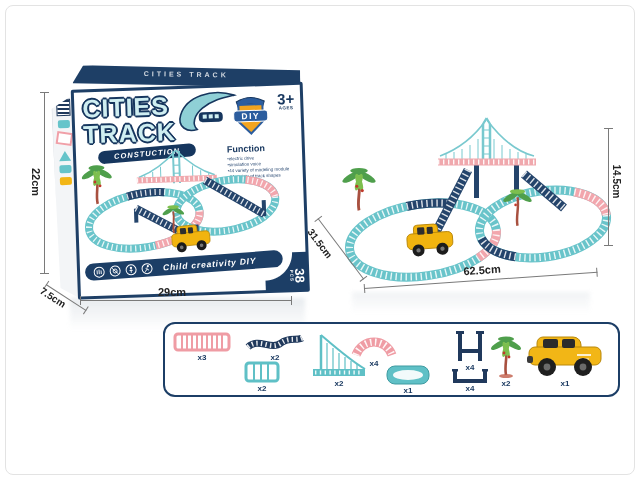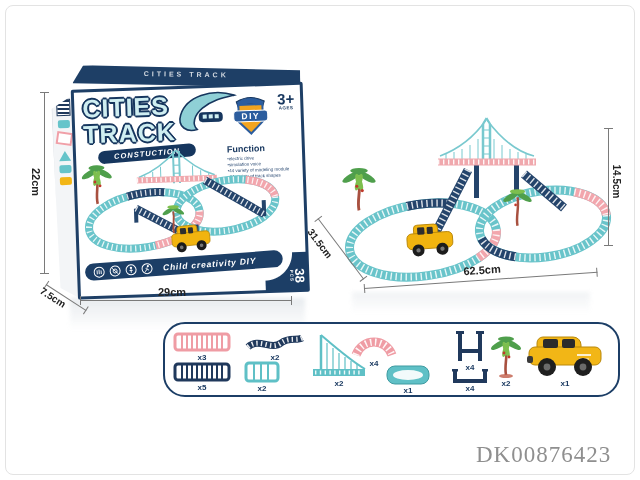--- a/index.html
+++ b/index.html
@@ -71,21 +71,21 @@
          background:radial-gradient(circle at 0% 0%,rgba(0,0,0,0) 27px,#1c3e66 28px);}
   .wedge .pcs{position:absolute;right:3px;bottom:6px;transform:rotate(90deg);text-align:center;color:#fff;line-height:1;}
   .wedge .pcs .n{font-size:13px;font-weight:900;display:block;}
   .wedge .pcs .u{font-size:4.5px;font-weight:bold;letter-spacing:1px;display:block;}
 
   
   .track-scene{position:absolute;left:328px;top:112px;}
 
   
   .parts-strip{position:absolute;left:163px;top:322px;width:457px;height:75px;box-sizing:border-box;
-               background:#fff;border:2px solid #1c3e66;border-radius:22px;}
+               background:#fff;border:2px solid #1c3e66;border-radius:12px;}
   .part{position:absolute;display:flex;flex-direction:column;align-items:center;gap:1px;}
   .part .qty{font-size:8px;font-weight:bold;color:#16365e;line-height:1;}
 
   .watermark{position:absolute;left:476px;top:442px;font-family:"Liberation Serif",serif;
              font-size:23px;color:#8f8f8f;letter-spacing:1px;}
 </style>
 </head>
 <body>
 
 <div class="scene">
@@ -336,27 +336,20 @@
     </div>
 
     <div class="part" style="left:80px;top:9px;">
       <svg width="60" height="20" viewBox="0 0 60 20">
         <path d="M3,14 C14,4 26,18 36,10 C44,4 52,8 57,5" stroke="#20395c" stroke-width="7" fill="none"></path>
         <path d="M3,14 C14,4 26,18 36,10 C44,4 52,8 57,5" stroke="#ffffff" stroke-width="5" stroke-dasharray="1.4 3.2" opacity=".9" fill="none"></path>
       </svg>
       <span class="qty">x2</span>
     </div>
 
-    <div class="part" style="left:8px;top:37px;">
-      <svg width="58" height="22" viewBox="0 0 58 22">
-        <rect x="2" y="3" width="54" height="16" rx="3" fill="none" stroke="#20395c" stroke-width="3"></rect>
-        <path d="M9,4 V18 M14,4 V18 M19,4 V18 M24,4 V18 M29,4 V18 M34,4 V18 M39,4 V18 M44,4 V18 M49,4 V18" stroke="#20395c" stroke-width="2"></path>
-      </svg>
-      <span class="qty">x5</span>
-    </div>
 
     <div class="part" style="left:79px;top:36px;">
       <svg width="36" height="24" viewBox="0 0 36 24">
         <rect x="2" y="3" width="32" height="18" rx="3" fill="none" stroke="#5fc0c6" stroke-width="3"></rect>
         <path d="M10,4 V20 M17,4 V20 M24,4 V20" stroke="#5fc0c6" stroke-width="2"></path>
       </svg>
       <span class="qty">x2</span>
     </div>
 
     <div class="part" style="left:146px;top:7px;">
@@ -440,14 +433,13 @@
         <circle cx="22" cy="38" r="9" fill="#1f1f1f"></circle>
           <circle cx="22" cy="38" r="3.4" fill="#6b6b6b"></circle>
         <circle cx="58" cy="38" r="9" fill="#1f1f1f"></circle>
           <circle cx="58" cy="38" r="3.4" fill="#6b6b6b"></circle>
       </svg>
       <span class="qty">x1</span>
     </div>
 
   </div>
 
-  <div class="watermark">DK00876423</div>
 </div>
 
 </body></html>

